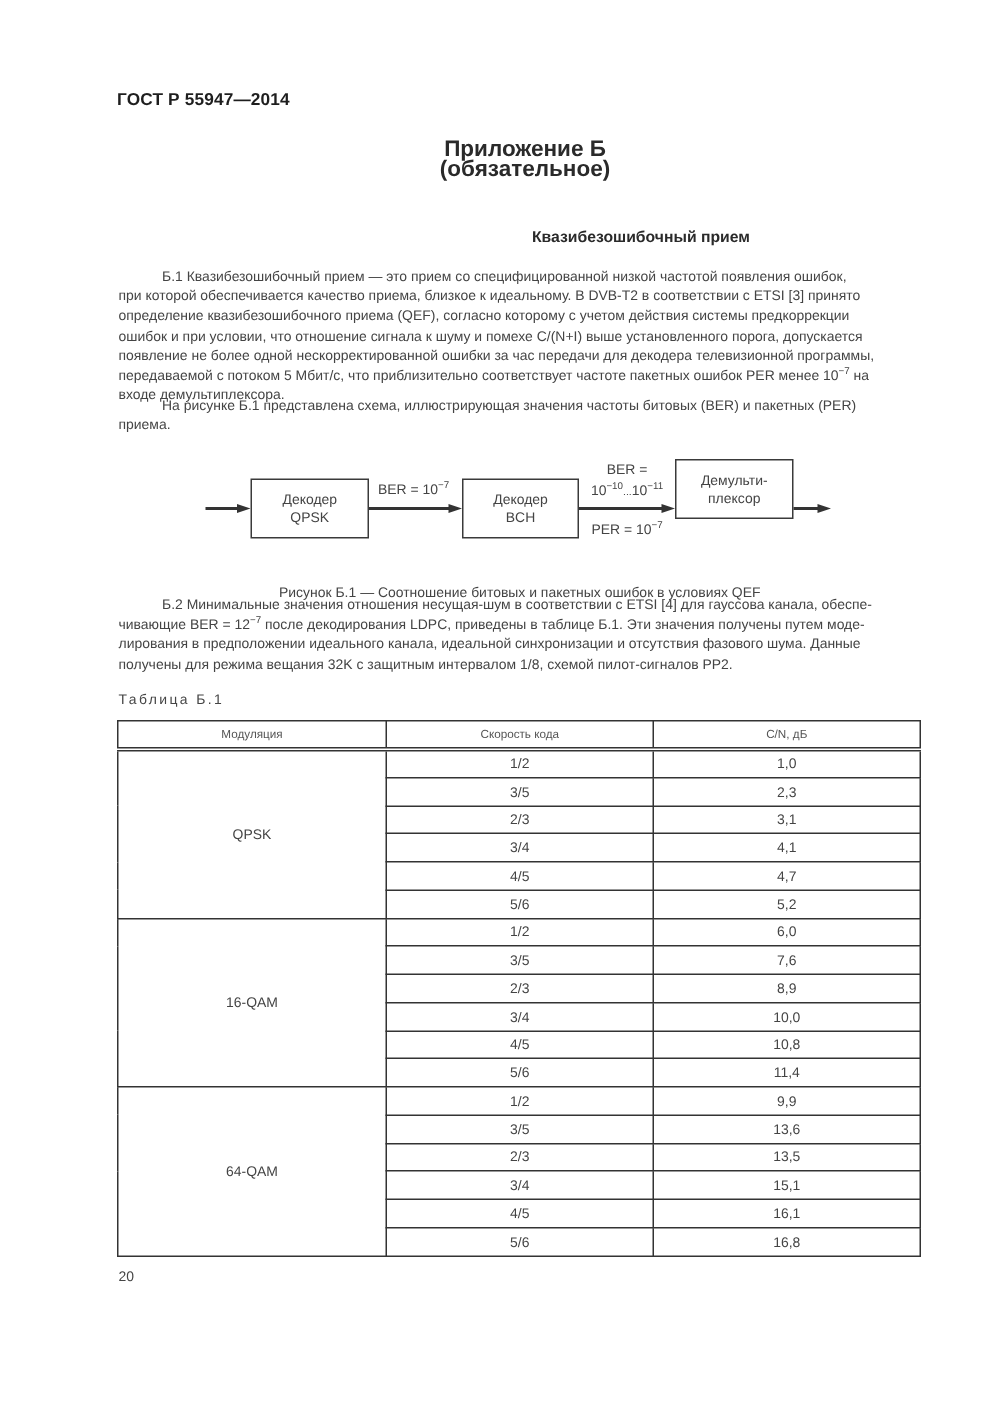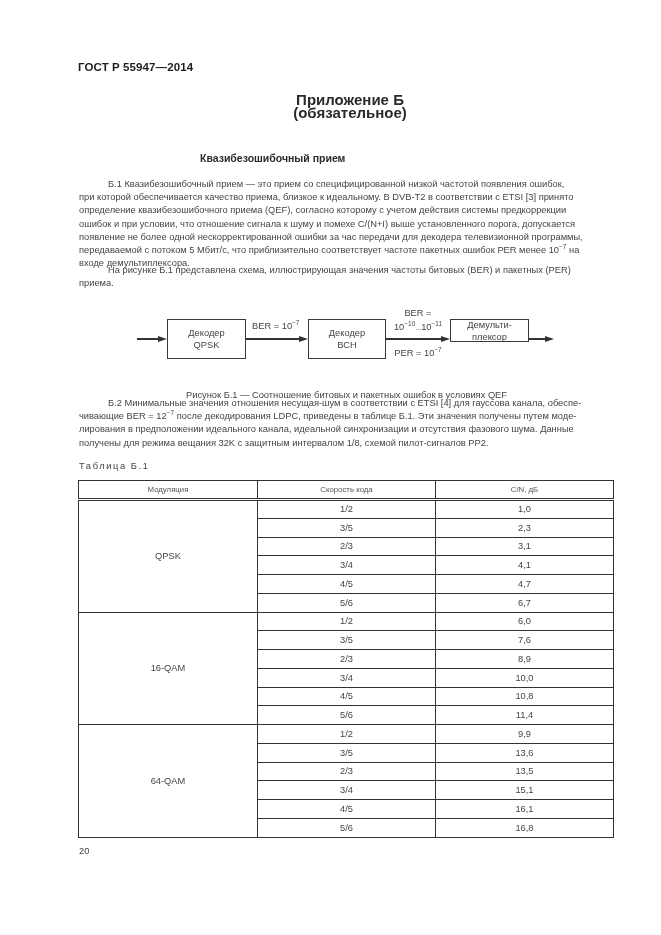--- a/index.html
+++ b/index.html
@@ -15,21 +15,21 @@
       left: 78px; top: 61px;
       font-size: 11.5px; font-weight: bold; color: #1e1e1e;
       letter-spacing: 0.1px;
     }
     .appendix {
       left: 200px; width: 300px; text-align: center;
       font-size: 15px; font-weight: bold; color: #2a2a2a;
       line-height: 13px;
     }
     .section-title {
-      left: 200px; width: 300px; text-align: left; top: 152px;
+      left: 200px; width: 300px; text-align: right; top: 152px;
       font-size: 10.5px; font-weight: bold; color: #2a2a2a;
     }
     .para {
       left: 79px; width: 535px;
       font-size: 9.3px; line-height: 13.2px; color: #444;
       text-align: justify;
     }
     .para .indent { display: inline-block; width: 29px; }
     sup { font-size: 6.5px; line-height: 0; vertical-align: 4px; }
 
@@ -122,21 +122,21 @@
         <div>BCH</div>
       </div>
   </div>
 
   <div class="abs diag-line" style="left:386px; top:338px; width:56px;"></div>
   <div class="abs arrowhead" style="left:441px; top:336px;"></div>
   <div class="abs diag-label" style="left:386px; top:307px; width:64px;"><span>BER =</span></div>
   <div class="abs diag-label" style="left:386px; top:321px; width:64px;"><span>10</span><sup>−10</sup><span style="font-size:7px;">...</span><span>10</span><sup>−11</sup></div>
   <div class="abs diag-label" style="left:386px; top:347px; width:64px;"><span>PER = 10</span><sup>−7</sup></div>
 
-  <div class="abs diag-box" style="left:450px; top:319px; width:79px; height:23px;">
+  <div class="abs diag-box" style="left:450px; top:306px; width:79px; height:40px;">
     <div>
         <div>Демульти-</div>
         <div>плексор</div>
       </div>
   </div>
 
   <div class="abs diag-line" style="left:529px; top:338px; width:17px;"></div>
   <div class="abs arrowhead" style="left:545px; top:336px;"></div>
 </div>
 
@@ -177,21 +177,21 @@
     <tr>
         <td>3/4</td>
         <td>4,1</td>
       </tr>
     <tr>
         <td>4/5</td>
         <td>4,7</td>
       </tr>
     <tr>
         <td>5/6</td>
-        <td>6,7</td>
+        <td>5,2</td>
       </tr>
 
     <tr>
       <td rowspan="6">16-QAM</td>
       <td>1/2</td>
       <td>6,0</td>
     </tr>
     <tr>
         <td>3/5</td>
         <td>7,6</td>

